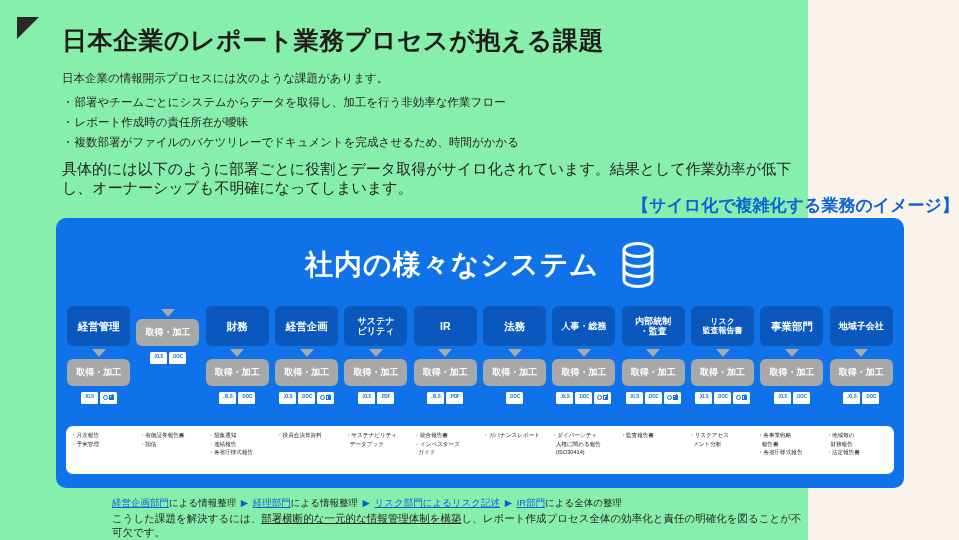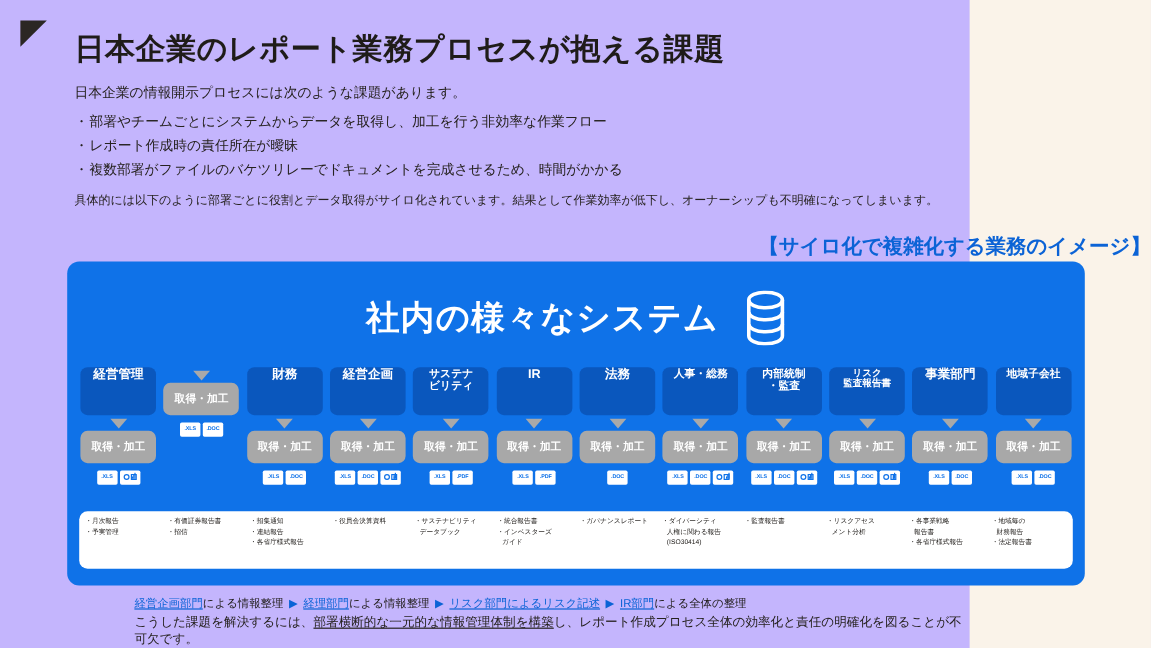--- a/index.html
+++ b/index.html
@@ -2,21 +2,21 @@
 <html><head>
 <meta charset="utf-8">
 <style>
   * { box-sizing: border-box; margin: 0; padding: 0; }
   html, body {
     width: 959px; height: 540px;
     background: #faf3e9;
     font-family: "Liberation Sans", "DejaVu Sans", sans-serif;
     overflow: hidden;
   }
-  .slide { position: relative; width: 808px; height: 540px; background: #c4b5fd; }
+  .slide { position: relative; width: 808px; height: 540px; background: #86efac; }
 
   
   .logo-mark {
     position: absolute; left: 17px; top: 17px;
     width: 0; height: 0;
     border-left: 22px solid #2b2724;
     border-bottom: 22px solid transparent;
   }
 
   
@@ -32,21 +32,21 @@
     font-size: 11.5px; color: #26221f; line-height: 1.55;
   }
   .bullets { position: absolute; left: 62px; top: 92px; }
   .bullets li {
     list-style: none; font-size: 11.5px; color: #26221f;
     line-height: 1.75;
   }
   .bullets li::before { content: "・"; margin-right: 1px; }
   .summary {
     position: absolute; left: 62px; top: 160px;
-    font-size: 10px; color: #26221f;
+    font-size: 15px; color: #26221f;
   }
 
   
   .panel-caption {
     position: absolute; left: 0; top: 194px; width: 959px;
     text-align: right; font-size: 17px; font-weight: bold; color: #0b63d6;
   }
 
   
   .panel {
@@ -79,21 +79,21 @@
     display: flex; gap: 0;
   }
   .col {
     flex: 1 1 0; min-width: 0;
     display: flex; flex-direction: column; align-items: center;
   }
 
   .dept {
     width: 63px; height: 40px;
     background: #0a57bd; border-radius: 6px;
-    display: flex; align-items: flex-start; justify-content: center;
+    display: flex; align-items: center; justify-content: center;
     text-align: center; padding: 0 2px;
   }
   .dept span {
     font-size: 10.5px; font-weight: bold; color: #ffffff;
     line-height: 1.15; white-space: pre-line;
   }
   .dept.small span { font-size: 9px; }
   .dept.xsmall span { font-size: 8px; }
 
   .arrow {

